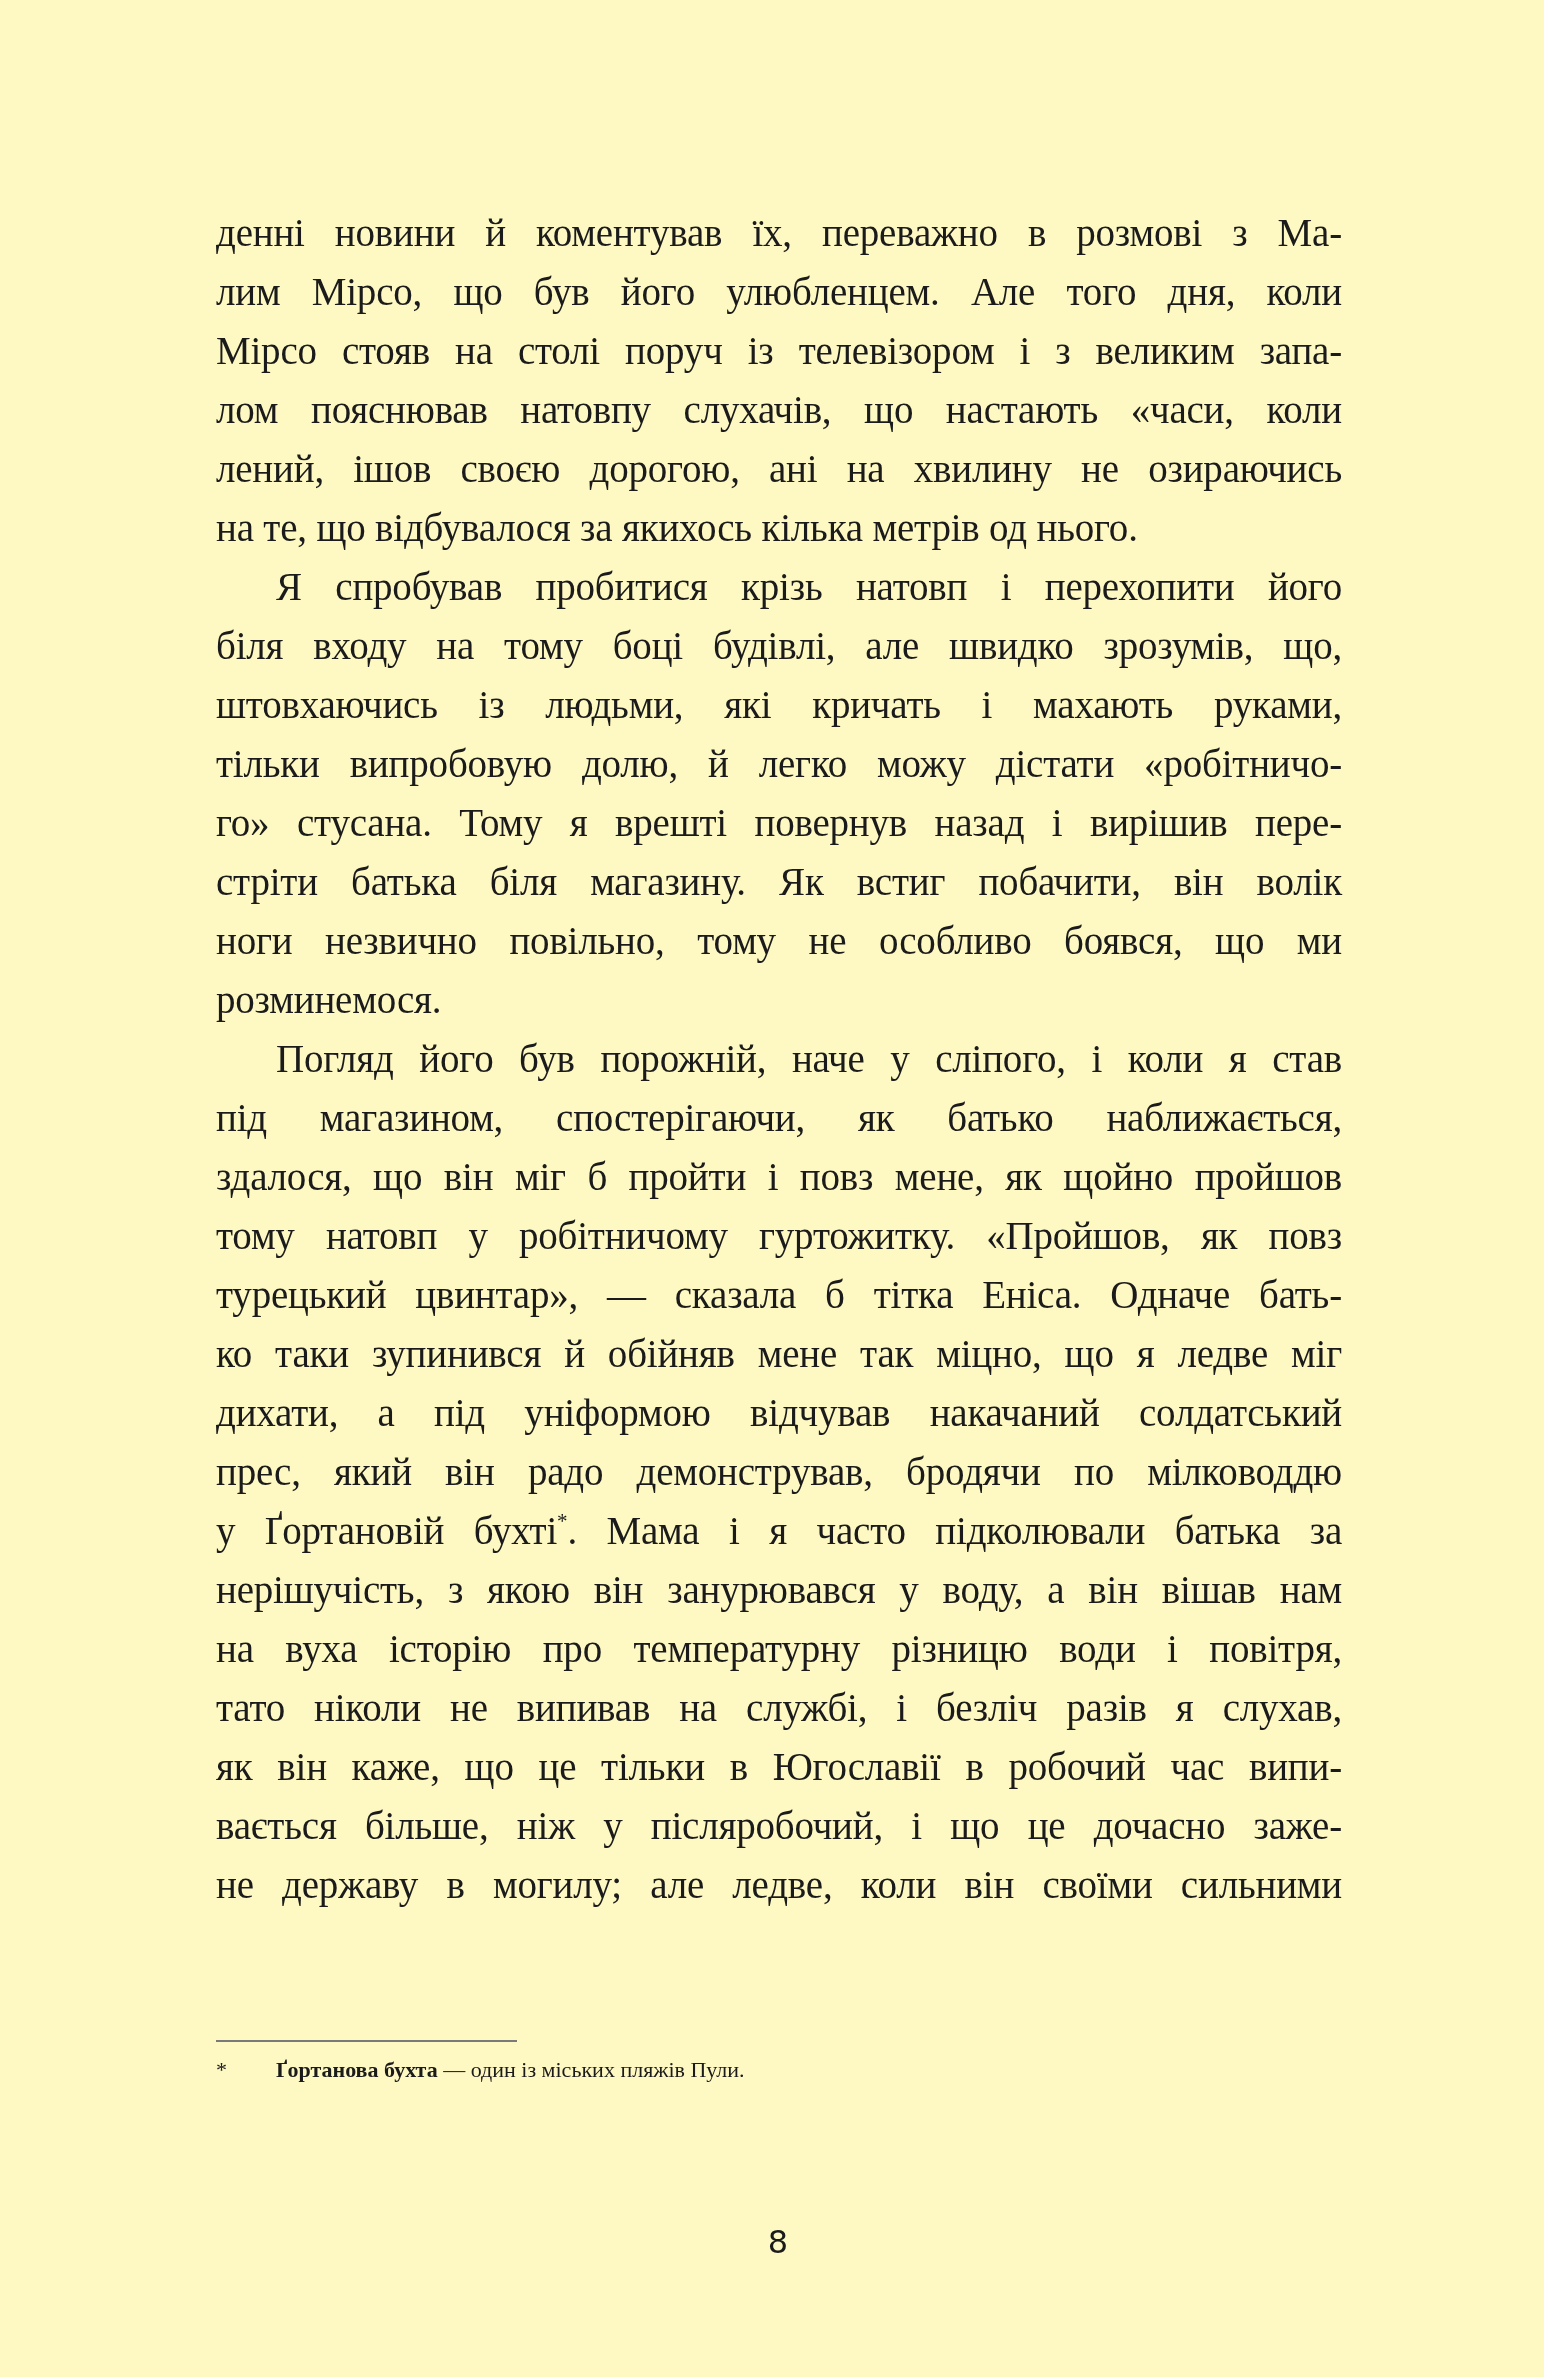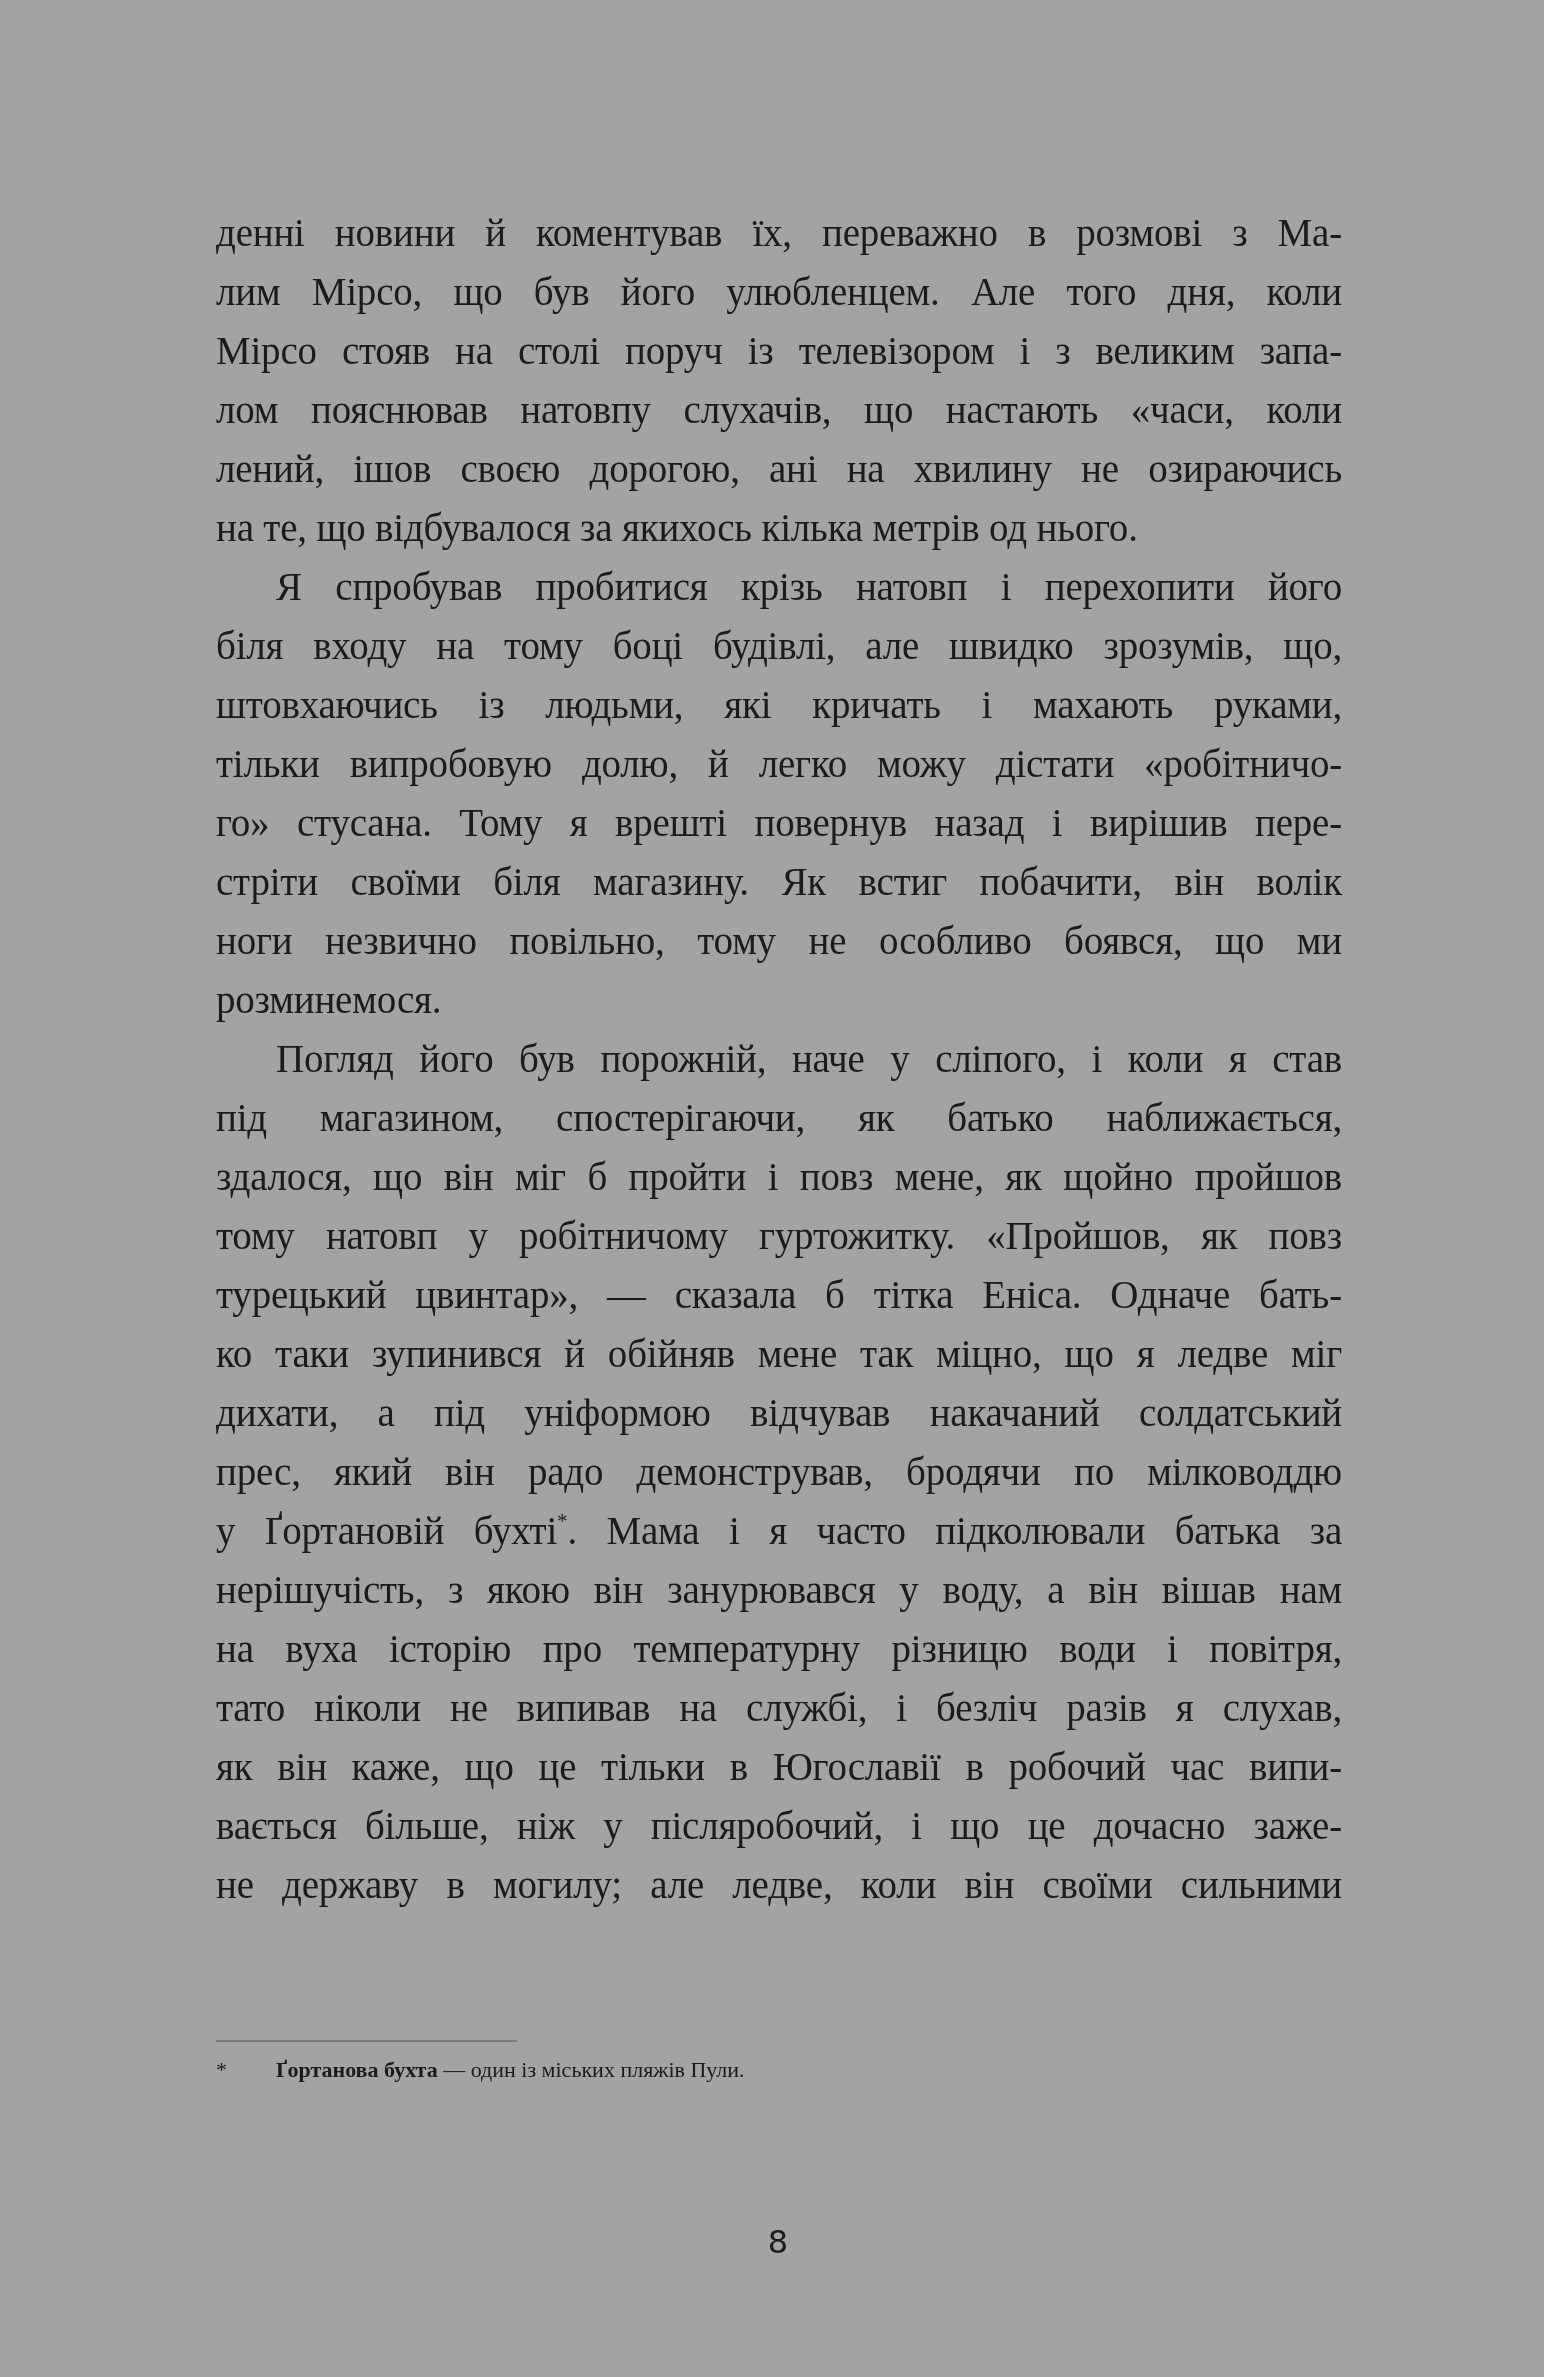--- a/index.html
+++ b/index.html
@@ -13,21 +13,21 @@
       position: relative;
       overflow: hidden;
       color: #1b1b1b;
       font-family: "Liberation Serif", "DejaVu Serif", serif;
     }
     .page {
       position: absolute;
       left: 0; top: 0;
       width: 1545px;
       height: 2377px;
-      background: #a3a3a3;
+      background: #fef9c3;
     }
     .body-text {
       position: absolute;
       left: 216px;
       top: 203px;
       width: 1126px;
     }
     .line {
       display: block;
       height: 59px;
@@ -101,21 +101,21 @@
       <span class="line">лений, ішов своєю дорогою, ані на хвилину не озираючись</span>
       <span class="line last">на те, що відбувалося за якихось кілька метрів од нього.</span>
     </div>
 
     <div>
       <span class="line indent">Я спробував пробитися крізь натовп і перехопити його</span>
       <span class="line">біля входу на тому боці будівлі, але швидко зрозумів, що,</span>
       <span class="line">штовхаючись із людьми, які кричать і махають руками,</span>
       <span class="line">тільки випробовую долю, й легко можу дістати «робітничо-</span>
       <span class="line">го» стусана. Тому я врешті повернув назад і вирішив пере-</span>
-      <span class="line">стріти своїми біля магазину. Як встиг побачити, він волік</span>
+      <span class="line">стріти батька біля магазину. Як встиг побачити, він волік</span>
       <span class="line">ноги незвично повільно, тому не особливо боявся, що ми</span>
       <span class="line last">розминемося.</span>
     </div>
 
     <div>
       <span class="line indent">Погляд його був порожній, наче у сліпого, і коли я став</span>
       <span class="line">під магазином, спостерігаючи, як батько наближається,</span>
       <span class="line">здалося, що він міг б пройти і повз мене, як щойно пройшов</span>
       <span class="line">тому натовп у робітничому гуртожитку. «Пройшов, як повз</span>
       <span class="line">турецький цвинтар», — сказала б тітка Еніса. Одначе бать-</span>

